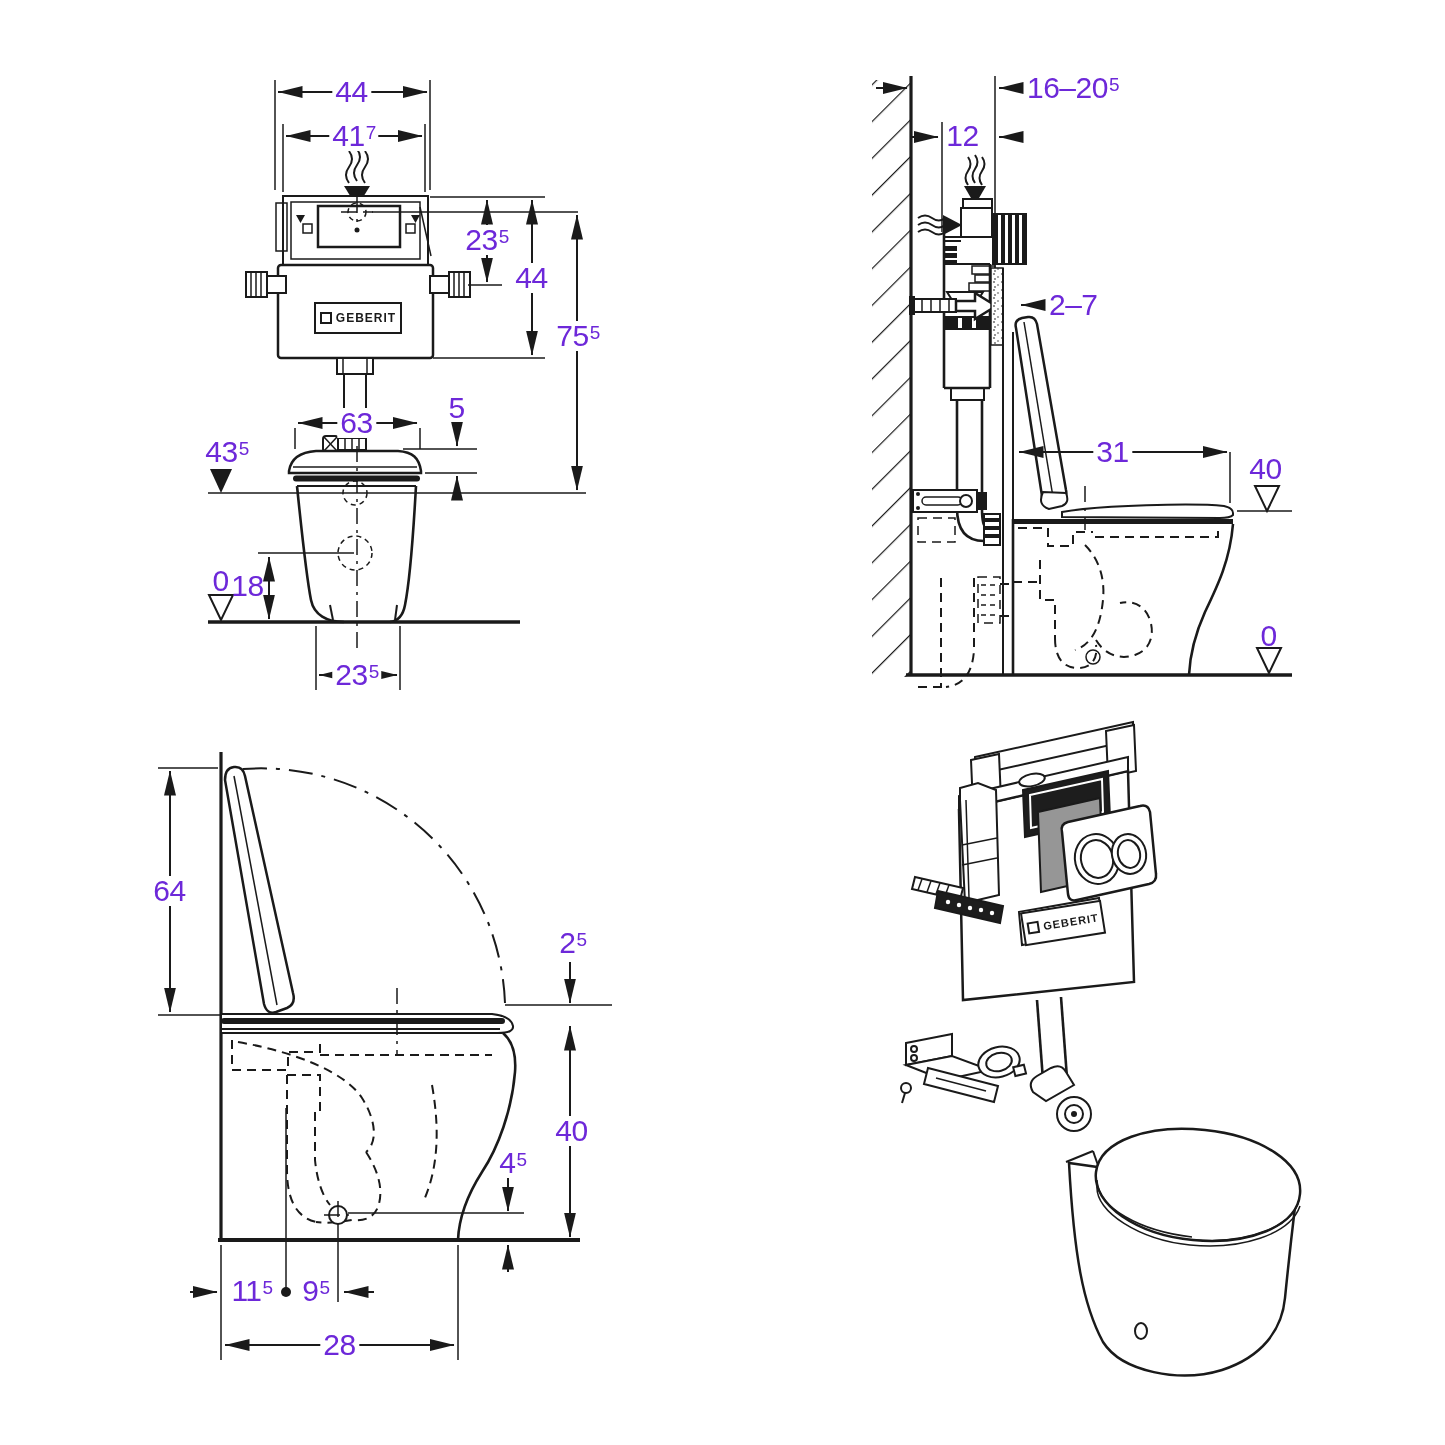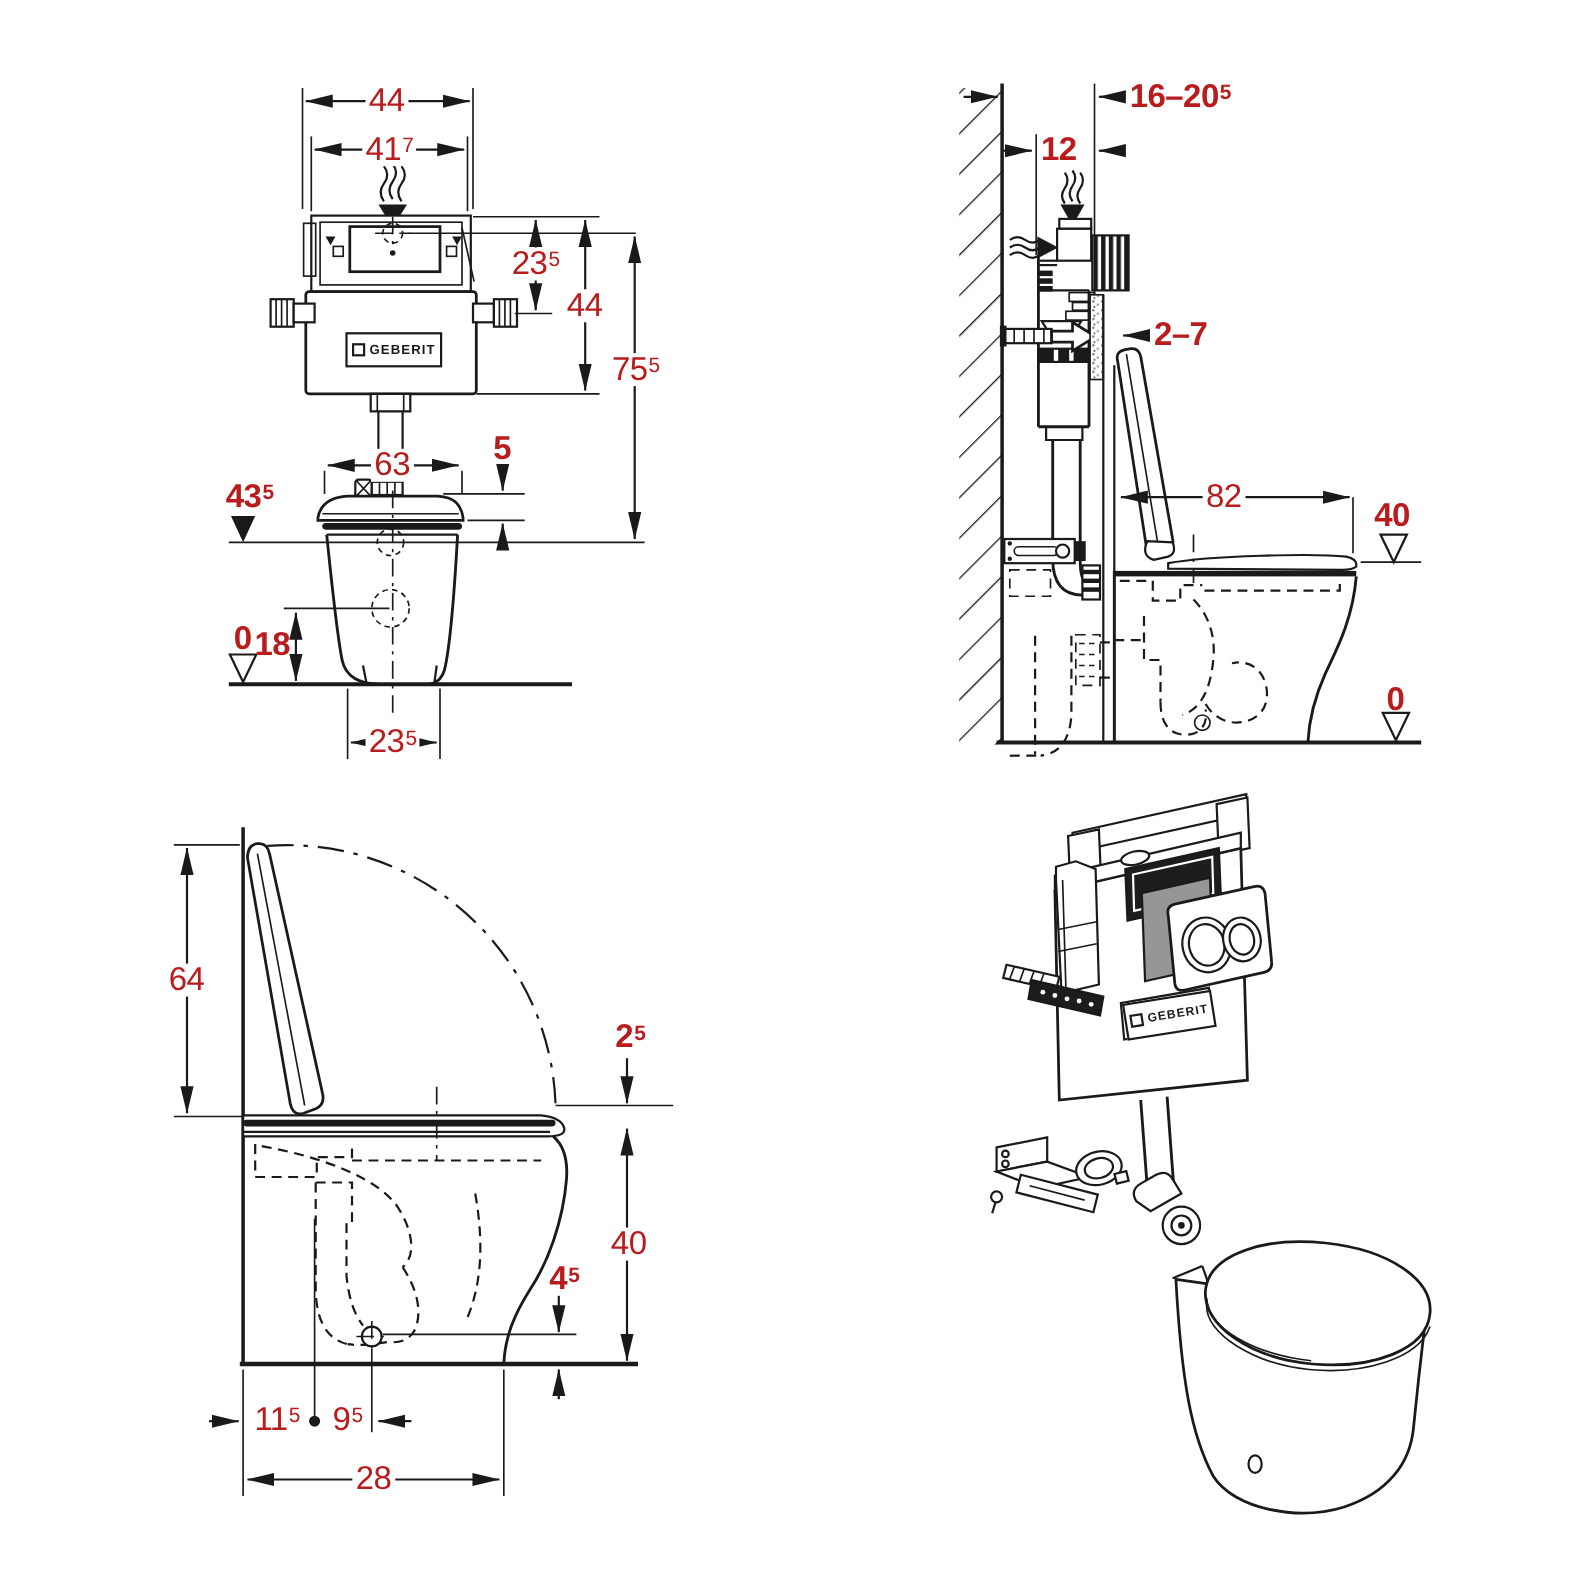--- a/index.html
+++ b/index.html
@@ -15,23 +15,23 @@
   .w  {fill:#fff;stroke:#1a1a1a;stroke-width:2;}
   .w25{fill:#fff;stroke:#1a1a1a;stroke-width:2.5;}
   .f  {fill:#1a1a1a;stroke:none;}
   .dsh {stroke-dasharray:9 6;}
   .ddot{stroke-dasharray:16 6 3 6;}
   .ddarc{stroke-dasharray:24 9 4 9;}
   .dc  {stroke-dasharray:5 4;}
   .ma{marker-start:url(#ar);marker-end:url(#ar);}
   .me{marker-end:url(#ar);}
   .dim{position:absolute;transform:translate(-50%,-50%);font:400 30px/1 "Liberation Sans",sans-serif;
-       color:#b91c1c;background:#fff;padding:0 3px;white-space:nowrap;letter-spacing:-0.5px;}
+       color:#6d28d9;background:#fff;padding:0 3px;white-space:nowrap;letter-spacing:-0.5px;}
   .dim sup{font-size:19px;line-height:0;vertical-align:7px;margin-left:1px;}
-  .dim.nobg{background:transparent;padding:0;font-weight:bold;}
+  .dim.nobg{background:transparent;padding:0;}
   .dim.la{transform:translate(0,-50%);}
   .logoplate{position:absolute;display:flex;align-items:center;justify-content:center;
        border:2.5px solid #1a1a1a;background:#fff;color:#1a1a1a;
        font:700 12px/1 "Liberation Sans",sans-serif;letter-spacing:1px;}
   .logoplate .sq{display:inline-block;width:8px;height:8px;border:2px solid #1a1a1a;margin-right:4px;}
   .logoplate.iso{transform:rotate(-9deg);font-size:11px;}
 </style>
 </head>
 <body>
 
@@ -405,21 +405,21 @@
 <div class="dim" style="left:357px;top:423px"><span>63</span><sup></sup></div>
 <div class="dim nobg" style="left:457px;top:408px"><span>5</span><sup></sup></div>
 <div class="dim nobg" style="left:227px;top:452px"><span>43</span><sup>5</sup></div>
 <div class="dim nobg" style="left:221px;top:581px"><span>0</span><sup></sup></div>
 <div class="dim nobg" style="left:248px;top:586px"><span>18</span><sup></sup></div>
 <div class="dim" style="left:357px;top:675px"><span>23</span><sup>5</sup></div>
 
 <div class="dim la nobg" style="left:1027px;top:88px"><span>16–20</span><sup>5</sup></div>
 <div class="dim nobg" style="left:963px;top:136px"><span>12</span><sup></sup></div>
 <div class="dim la nobg" style="left:1049px;top:305px"><span>2–7</span><sup></sup></div>
-<div class="dim" style="left:1113px;top:452px"><span>82</span><sup></sup></div>
+<div class="dim" style="left:1113px;top:452px"><span>31</span><sup></sup></div>
 <div class="dim nobg" style="left:1266px;top:469px"><span>40</span><sup></sup></div>
 <div class="dim nobg" style="left:1269px;top:636px"><span>0</span><sup></sup></div>
 
 <div class="dim" style="left:170px;top:891px"><span>64</span><sup></sup></div>
 <div class="dim nobg" style="left:573px;top:943px"><span>2</span><sup>5</sup></div>
 <div class="dim" style="left:572px;top:1131px"><span>40</span><sup></sup></div>
 <div class="dim nobg" style="left:513px;top:1163px"><span>4</span><sup>5</sup></div>
 <div class="dim" style="left:252px;top:1291px"><span>11</span><sup>5</sup></div>
 <div class="dim" style="left:316px;top:1291px"><span>9</span><sup>5</sup></div>
 <div class="dim" style="left:340px;top:1345px"><span>28</span><sup></sup></div>

